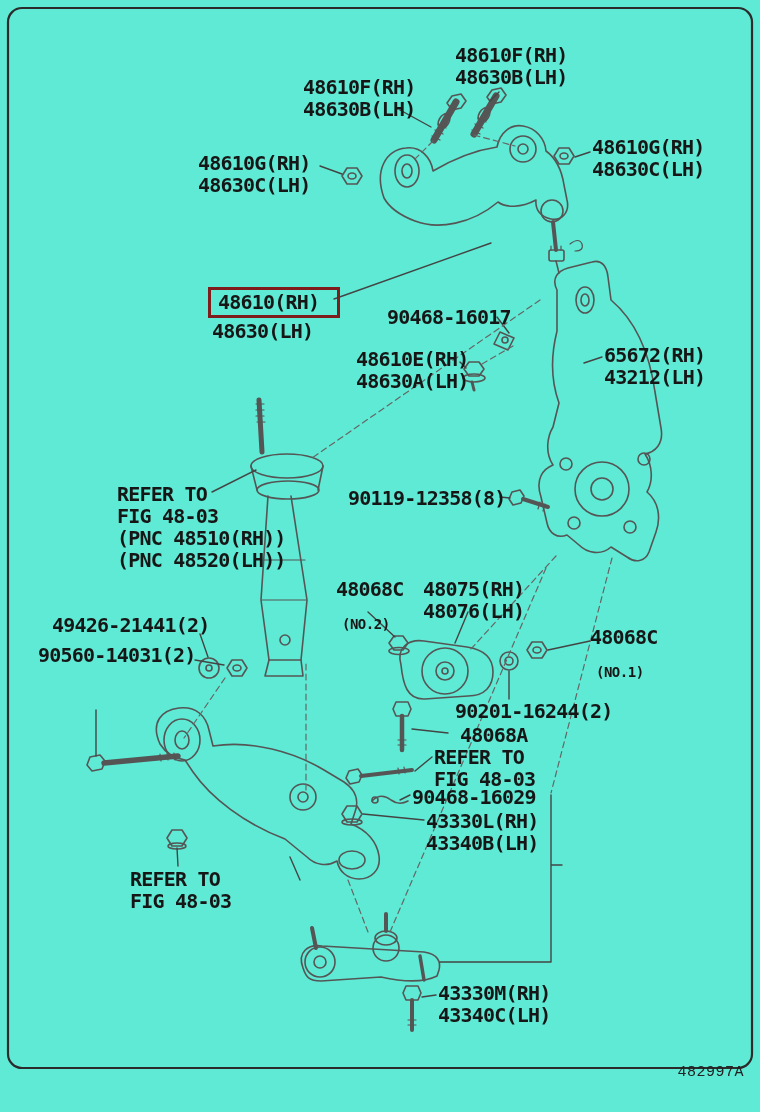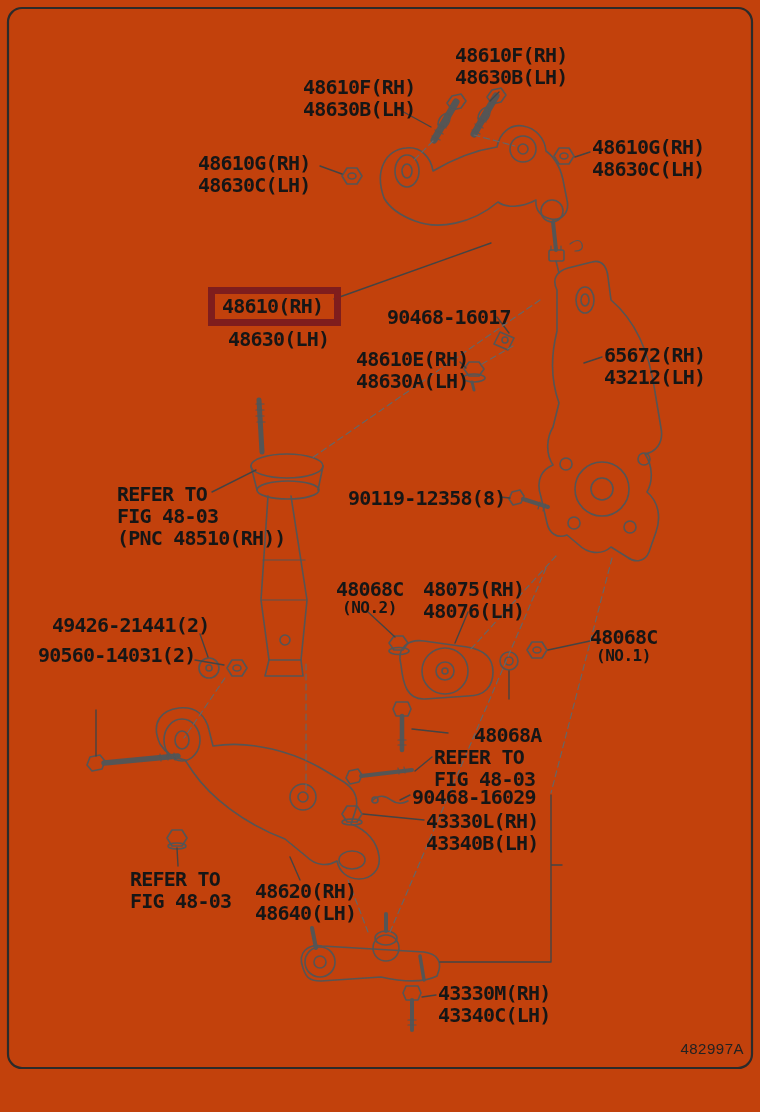--- a/index.html
+++ b/index.html
@@ -1,26 +1,26 @@
 <!DOCTYPE html>
 <html><head>
 <meta charset="utf-8">
 <style>
   * { margin:0; padding:0; box-sizing:border-box; }
   html,body { width:760px; height:1112px; background:#ffffff; }
   body { font-family:"DejaVu Sans Mono","Liberation Mono",monospace; }
-  .canvas { position:relative; width:760px; height:1112px; background:#c2410c; overflow:hidden; }
+  .canvas { position:relative; width:760px; height:1112px; background:#5eead4; overflow:hidden; }
   svg.art { position:absolute; left:0; top:0; width:760px; height:1112px; }
   .label { position:absolute; font-weight:bold; font-size:20px; line-height:22px;
            letter-spacing:-0.8px; color:#161616; white-space:nowrap; }
   .label .ln { font-weight:bold; }
-  .label .sub { font-size:16px; line-height:16px; letter-spacing:-0.5px; padding-left:6px; }
-  .boxed { display:inline-block; border:7px solid #7f1d1d; padding:1px 11px 2px 7px; }
-  .second-of-box { margin-left:20px; margin-top:2px; }
-  .figcode { position:absolute; right:16px; top:1040px; font-family:Liberation Sans, sans-serif;
+  .label .sub { font-size:14px; line-height:16px; letter-spacing:-0.5px; padding-left:6px;margin-top:16px; }
+  .boxed { display:inline-block; border:3px solid #7f1d1d; padding:1px 18px 2px 7px; }
+  .second-of-box { margin-left:4px; margin-top:2px; }
+  .figcode { position:absolute; right:16px; top:1064px; font-family:Liberation Mono, monospace;
              font-size:15px; color:#222; letter-spacing:0.5px; }
 </style>
 </head>
 <body>
 
 <div class="canvas">
 
   <svg class="art" viewBox="0 0 760 1112" fill="none" stroke="#555" stroke-width="1.6" stroke-linecap="round" stroke-linejoin="round">
 
     <rect x="8" y="8" width="744" height="1060" rx="14" stroke="#2b2b2b" stroke-width="2.2"></rect>
@@ -264,20 +264,21 @@
 
   <div class="label" style="left:604px;top:344px">
     <div class="ln">65672(RH)</div>
     <div class="ln">43212(LH)</div>
   </div>
 
   <div class="label" style="left:117px;top:483px">
     <div class="ln">REFER TO</div>
     <div class="ln">FIG 48-03</div>
     <div class="ln">(PNC 48510(RH))</div>
+    <div class="ln">(PNC 48520(LH))</div>
   </div>
 
   <div class="label" style="left:348px;top:487px">
     <div class="ln">90119-12358(8)</div>
   </div>
 
   <div class="label" style="left:336px;top:578px">
     <div class="ln">48068C</div>
     <div class="ln sub">(NO.2)</div>
   </div>
@@ -294,22 +295,25 @@
   <div class="label" style="left:38px;top:644px">
     <div class="ln">90560-14031(2)</div>
   </div>
 
   <div class="label" style="left:590px;top:626px">
     <div class="ln">48068C</div>
     <div class="ln sub">(NO.1)</div>
   </div>
 
 
-
-  <div class="label" style="left:474px;top:724px">
+  <div class="label" style="left:455px;top:700px">
+    <div class="ln">90201-16244(2)</div>
+  </div>
+
+  <div class="label" style="left:460px;top:724px">
     <div class="ln">48068A</div>
   </div>
 
   <div class="label" style="left:434px;top:746px">
     <div class="ln">REFER TO</div>
     <div class="ln">FIG 48-03</div>
   </div>
 
   <div class="label" style="left:412px;top:786px">
     <div class="ln">90468-16029</div>
@@ -319,24 +323,20 @@
     <div class="ln">43330L(RH)</div>
     <div class="ln">43340B(LH)</div>
   </div>
 
 
   <div class="label" style="left:130px;top:868px">
     <div class="ln">REFER TO</div>
     <div class="ln">FIG 48-03</div>
   </div>
 
-  <div class="label" style="left:255px;top:880px">
-    <div class="ln">48620(RH)</div>
-    <div class="ln">48640(LH)</div>
-  </div>
 
   <div class="label" style="left:438px;top:982px">
     <div class="ln">43330M(RH)</div>
     <div class="ln">43340C(LH)</div>
   </div>
 
   <div class="figcode">482997A</div>
 
 </div>
 

